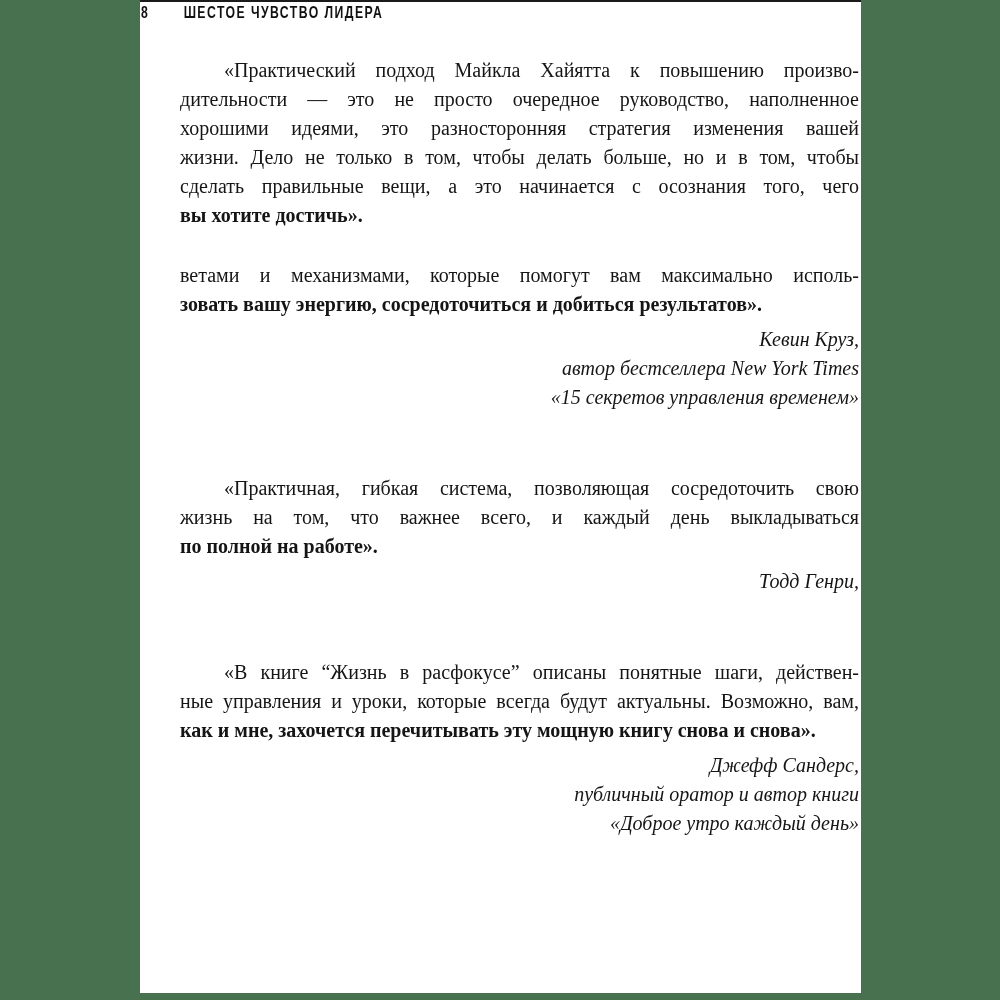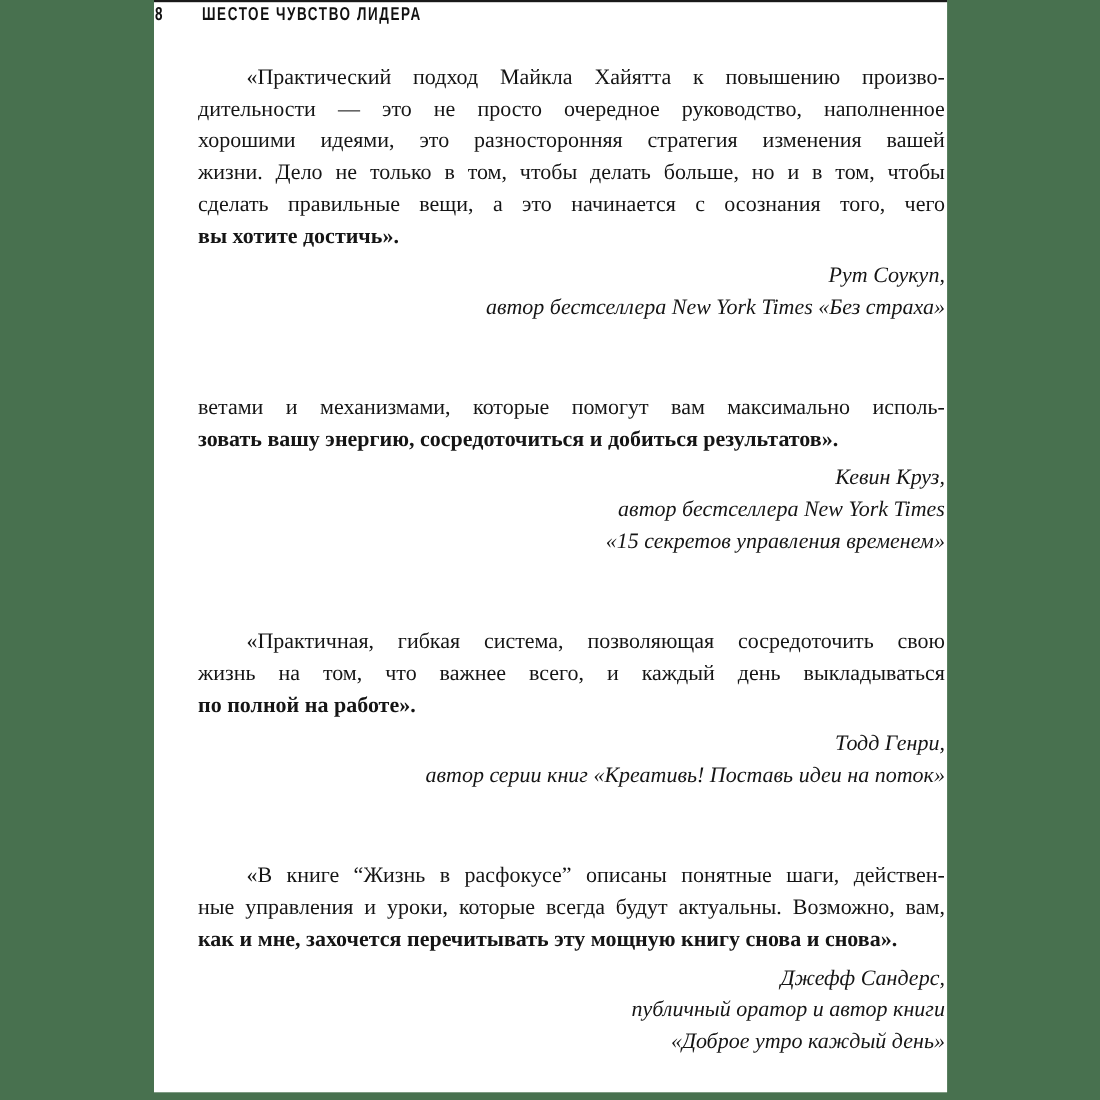--- a/index.html
+++ b/index.html
@@ -90,43 +90,38 @@
     <div class="content">
 
       <div class="quote">
         <div class="q-line first">«Практический подход Майкла Хайятта к повышению произво-</div>
         <div class="q-line">дительности — это не просто очередное руководство, наполненное</div>
         <div class="q-line">хорошими идеями, это разносторонняя стратегия изменения вашей</div>
         <div class="q-line">жизни. Дело не только в том, чтобы делать больше, но и в том, чтобы</div>
         <div class="q-line">сделать правильные вещи, а это начинается с осознания того, чего</div>
         <div class="q-line last">вы хотите достичь».</div>
       </div>
-      <div class="attribution">
-        <div class="attr-line">Рут Соукуп,</div>
-        <div class="attr-line">автор бестселлера New York Times «Без страха»</div>
-      </div>
 
       <div class="quote">
         <div class="q-line">ветами и механизмами, которые помогут вам максимально исполь-</div>
         <div class="q-line last">зовать вашу энергию, сосредоточиться и добиться результатов».</div>
       </div>
       <div class="attribution">
         <div class="attr-line">Кевин Круз,</div>
         <div class="attr-line">автор бестселлера New York Times</div>
         <div class="attr-line">«15 секретов управления временем»</div>
       </div>
 
       <div class="quote">
         <div class="q-line first">«Практичная, гибкая система, позволяющая сосредоточить свою</div>
         <div class="q-line">жизнь на том, что важнее всего, и каждый день выкладываться</div>
         <div class="q-line last">по полной на работе».</div>
       </div>
       <div class="attribution">
         <div class="attr-line">Тодд Генри,</div>
-        <div class="attr-line">автор серии книг «Креативь! Поставь идеи на поток»</div>
       </div>
 
       <div class="quote">
         <div class="q-line first">«В книге “Жизнь в расфокусе” описаны понятные шаги, действен-</div>
         <div class="q-line">ные управления и уроки, которые всегда будут актуальны. Возможно, вам,</div>
         <div class="q-line last">как и мне, захочется перечитывать эту мощную книгу снова и снова».</div>
       </div>
       <div class="attribution final">
         <div class="attr-line">Джефф Сандерс,</div>
         <div class="attr-line">публичный оратор и автор книги</div>

